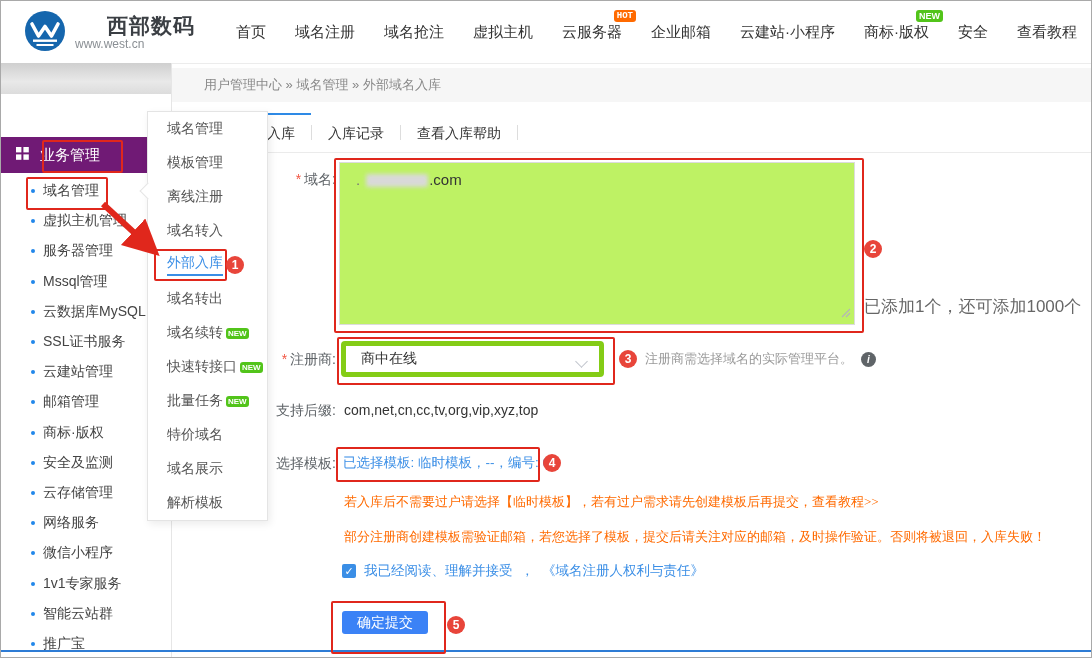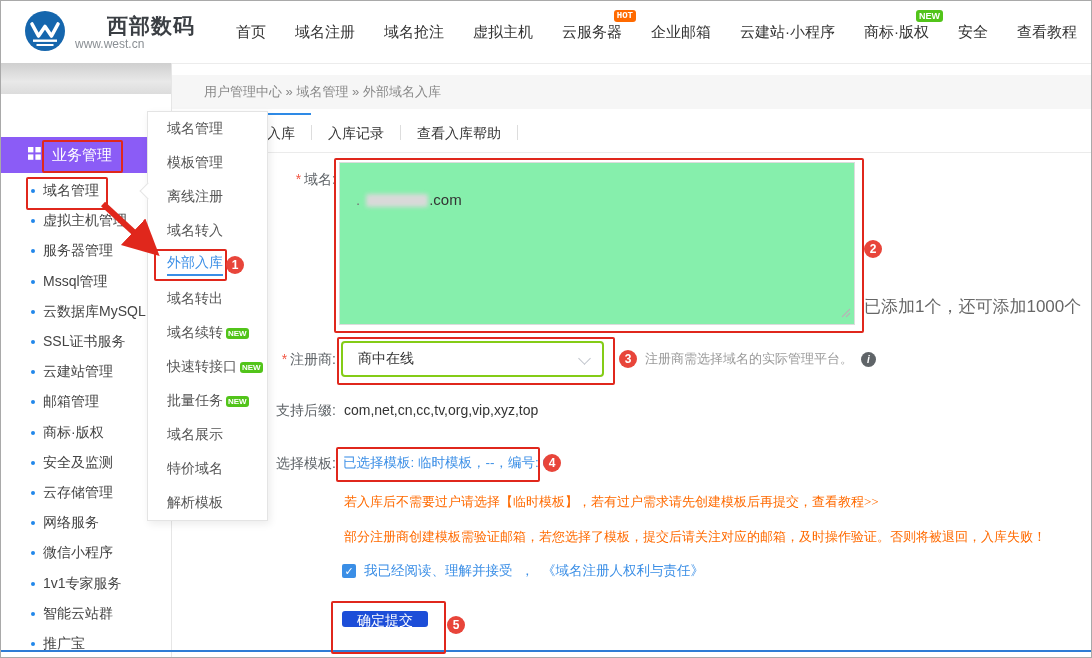--- a/index.html
+++ b/index.html
@@ -12,57 +12,57 @@
   .logo-sub{font-size:12px;color:#8a8f94;line-height:14px;}
   .topnav{position:absolute;right:14px;top:0;height:62px;display:flex;align-items:center;gap:29px;font-size:15px;color:#333;}
   .nav-item{position:relative;cursor:pointer;white-space:nowrap;}
   .nav-badge{position:absolute;top:-13px;right:-14px;font-size:9px;color:#fff;padding:1px 3px;border-radius:3px;line-height:10px;font-weight:bold;}
   .nav-badge.hot{background:#ff6a00;font-family:Liberation Mono, monospace;}
   .nav-badge.new{background:#52c41a;}
   
   .sidebar{position:absolute;left:0;top:62px;width:170px;bottom:0;background:#fff;border-right:1px solid #e6e6e6;}
   .side-band{position:absolute;left:0;top:0;width:100%;height:31px;background:linear-gradient(180deg,#cfcfcf,#e9e9e9 60%,#dcdcdc);}
   .side-home{position:absolute;left:0;top:32px;width:100%;height:38px;display:flex;align-items:flex-end;gap:10px;padding-left:26px;box-sizing:border-box;border-bottom:1px solid #efefef;font-size:14.5px;color:#333;margin-top:32px;}
-  .side-section{position:absolute;left:0;top:74px;width:100%;height:36px;background:#8b5cf6;color:#fff;display:flex;align-items:center;gap:10px;padding-left:26px;box-sizing:border-box;font-size:15px;}
+  .side-section{position:absolute;left:0;top:74px;width:100%;height:36px;background:#701a75;color:#fff;display:flex;align-items:center;gap:10px;padding-left:14px;box-sizing:border-box;font-size:15px;}
   .side-items{position:absolute;left:0;top:113px;width:100%;}
   .side-item{height:30.2px;display:flex;align-items:center;padding-left:30px;gap:8px;font-size:14px;color:#444;cursor:pointer;white-space:nowrap;}
   .side-dot{width:4px;height:4px;border-radius:50%;background:#2287ea;flex:none;}
   
   .flyout{position:absolute;left:146px;top:110px;width:119px;height:408px;background:#fff;border:1px solid #e4e4e4;
           box-shadow:2px 3px 8px rgba(0,0,0,.08);z-index:50;box-sizing:content-box;}
   .fly-item{position:relative;height:34px;display:flex;align-items:center;padding-left:19px;font-size:14px;color:#555;cursor:pointer;white-space:nowrap;}
   .fly-item.active .fly-label{color:#3a8ee6;border-bottom:2px solid #3a8ee6;padding-bottom:2px;}
   .fly-badge{margin-left:3px;background:#52c41a;color:#fff;font-size:8px;font-weight:bold;padding:1px 2px;border-radius:3px;line-height:9px;}
   .fly-frame{position:absolute;left:6px;top:1px;width:69px;height:28px;border:2px solid #e0271c;border-radius:2px;pointer-events:none;}
   .notch{position:absolute;left:141px;top:184px;width:11px;height:11px;background:#fff;border-left:1px solid #e4e4e4;border-bottom:1px solid #e4e4e4;transform:rotate(45deg);z-index:51;}
   
-  .crumbbar{position:absolute;left:171px;top:74px;right:0;height:34px;background:#f6f6f6;display:flex;align-items:center;padding-left:32px;font-size:13px;color:#888;}
+  .crumbbar{position:absolute;left:171px;top:67px;right:0;height:34px;background:#f6f6f6;display:flex;align-items:center;padding-left:32px;font-size:13px;color:#888;}
   .tabsrow{position:absolute;left:222px;top:112px;height:39px;display:flex;align-items:stretch;z-index:5;}
   .tab{display:flex;align-items:center;padding:0 16px;font-size:14px;color:#333;cursor:pointer;border-top:2px solid transparent;white-space:nowrap;}
   .tab.active{border-top:2px solid #2e8ae6;}
   .tab-sep{width:1px;height:15px;background:#ddd;align-self:center;}
   .tabs-border{position:absolute;left:171px;top:151px;right:0;height:1px;background:#ebebeb;}
   .flabel{position:absolute;width:96px;text-align:right;font-size:14px;color:#5f6468;white-space:nowrap;}
   .req{color:#f25643;margin-right:3px;}
-  .domain-area{position:absolute;left:338px;top:161px;width:516px;height:163px;border:1px solid #dcdcdc;background:#86efac;box-sizing:border-box;padding:28px 16px;font-size:15px;color:#333;}
+  .domain-area{position:absolute;left:338px;top:161px;width:516px;height:163px;border:1px solid #dcdcdc;background:#bef264;box-sizing:border-box;padding:8px 16px;font-size:15px;color:#333;}
   .blurspot{display:inline-block;width:62px;height:13px;background:#d9d9d9;border-radius:2px;filter:blur(2px);vertical-align:middle;margin:0 1px 2px 6px;}
   .resize-h{position:absolute;right:3px;bottom:3px;}
   .counter{position:absolute;left:863px;top:294px;font-size:17px;color:#666;white-space:nowrap;}
-  .select{position:absolute;left:340px;top:340px;width:263px;height:36px;border:2px solid #84cc16;border-radius:4px;box-sizing:border-box;background:#fff;display:flex;align-items:center;padding-left:15px;font-size:14px;color:#333;cursor:pointer;}
+  .select{position:absolute;left:340px;top:340px;width:263px;height:36px;border:5px solid #84cc16;border-radius:4px;box-sizing:border-box;background:#fff;display:flex;align-items:center;padding-left:15px;font-size:14px;color:#333;cursor:pointer;}
   .chev{position:absolute;right:13px;top:11px;width:8px;height:8px;border-right:1.5px solid #c0c4cc;border-bottom:1.5px solid #c0c4cc;transform:rotate(45deg);}
   .hint-row{position:absolute;left:618px;top:340px;height:36px;display:flex;align-items:center;gap:8px;}
   .hint-text{font-size:13px;color:#999;white-space:nowrap;}
   .info-ic{width:15px;height:15px;border-radius:50%;background:#5f6468;color:#fff;font-size:10px;font-style:italic;font-weight:bold;display:flex;align-items:center;justify-content:center;}
   .suffix-val{position:absolute;left:343px;top:401px;font-size:14px;color:#333;}
   .tpl-text{position:absolute;left:342px;top:453px;font-size:13.5px;color:#3a8ee6;white-space:nowrap;}
   .warn{position:absolute;left:343px;font-size:13px;color:#ff6a00;white-space:nowrap;font-family:Liberation Serif, serif;}
   .agree-row{position:absolute;left:341px;top:561px;display:flex;align-items:center;gap:8px;font-size:13.5px;color:#3a8ee6;}
   .cbx{width:14px;height:14px;background:#3a8ee6;border-radius:2px;color:#fff;font-size:11px;display:flex;align-items:center;justify-content:center;cursor:pointer;flex:none;}
   .agree-link{cursor:pointer;}
-  .submit-btn{position:absolute;left:341px;top:610px;width:86px;height:16px;background:#1d4ed8;border:none;border-radius:3px;color:#fff;font-size:14px;cursor:pointer;font-family:inherit;}
+  .submit-btn{position:absolute;left:341px;top:610px;width:86px;height:23px;background:#3b82f6;border:none;border-radius:3px;color:#fff;font-size:14px;cursor:pointer;font-family:inherit;}
   .bottom-line{position:absolute;left:0;right:0;top:649px;height:2px;background:#2e7cd5;}
   
   .red-frame{position:absolute;border:2px solid #e0271c;border-radius:2px;z-index:60;pointer-events:none;}
   .step{position:absolute;width:18px;height:18px;border-radius:50%;background:#e8453a;color:#fff;font-size:12px;font-weight:bold;display:flex;align-items:center;justify-content:center;z-index:61;}
   .step.inline{position:static;flex:none;}
   .arrow-svg{position:absolute;left:90px;top:193px;z-index:62;pointer-events:none;overflow:visible;}
 </style>
 </head>
 <body>
 
@@ -213,24 +213,24 @@
       </div>
       <div class="fly-item">
         <span class="fly-label">快速转接口</span>
         <span class="fly-badge">NEW</span>
       </div>
       <div class="fly-item">
         <span class="fly-label">批量任务</span>
         <span class="fly-badge">NEW</span>
       </div>
       <div class="fly-item">
+        <span class="fly-label">特价域名</span>
+      </div>
+      <div class="fly-item">
         <span class="fly-label">域名展示</span>
-      </div>
-      <div class="fly-item">
-        <span class="fly-label">特价域名</span>
       </div>
       <div class="fly-item">
         <span class="fly-label">解析模板</span>
       </div>
     </div>
   <div class="notch"></div>
 
   <div class="crumbbar">
     <span>用户管理中心 » 域名管理 » 外部域名入库</span>
   </div>

